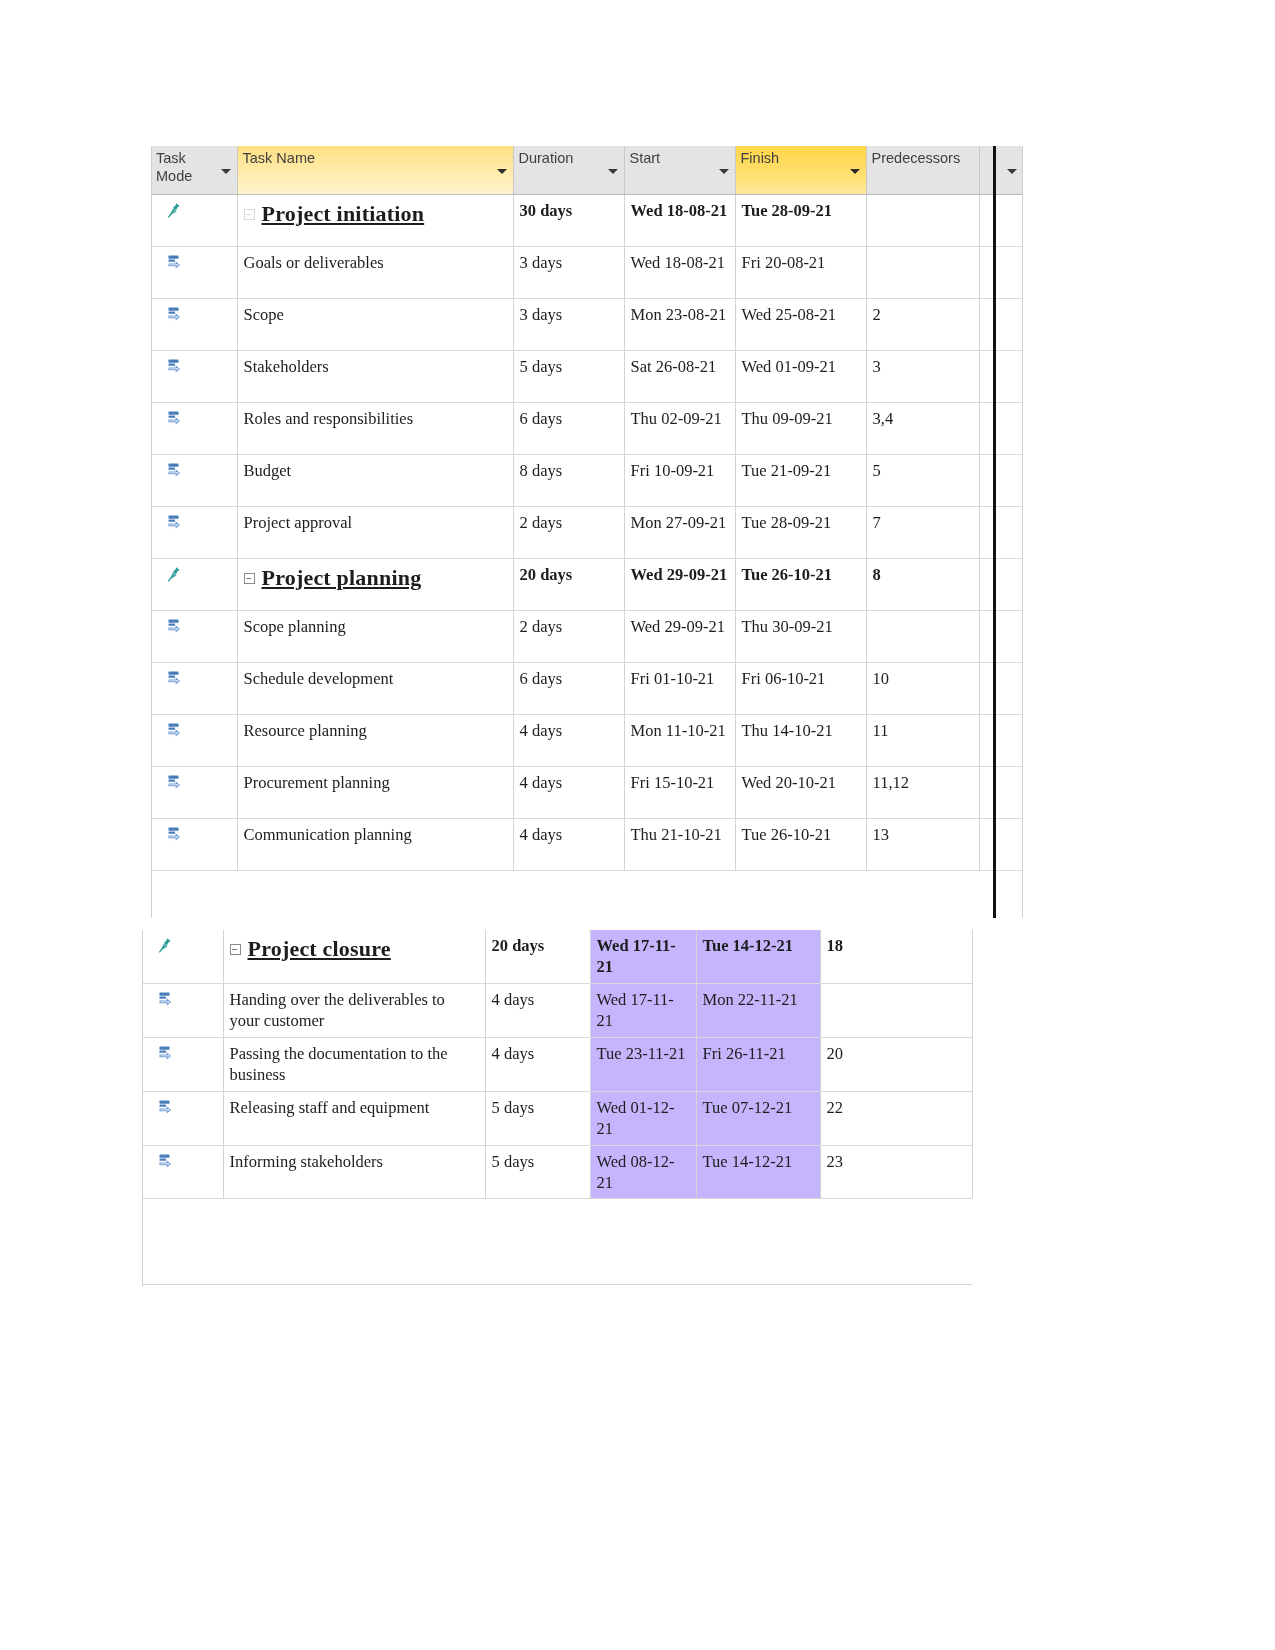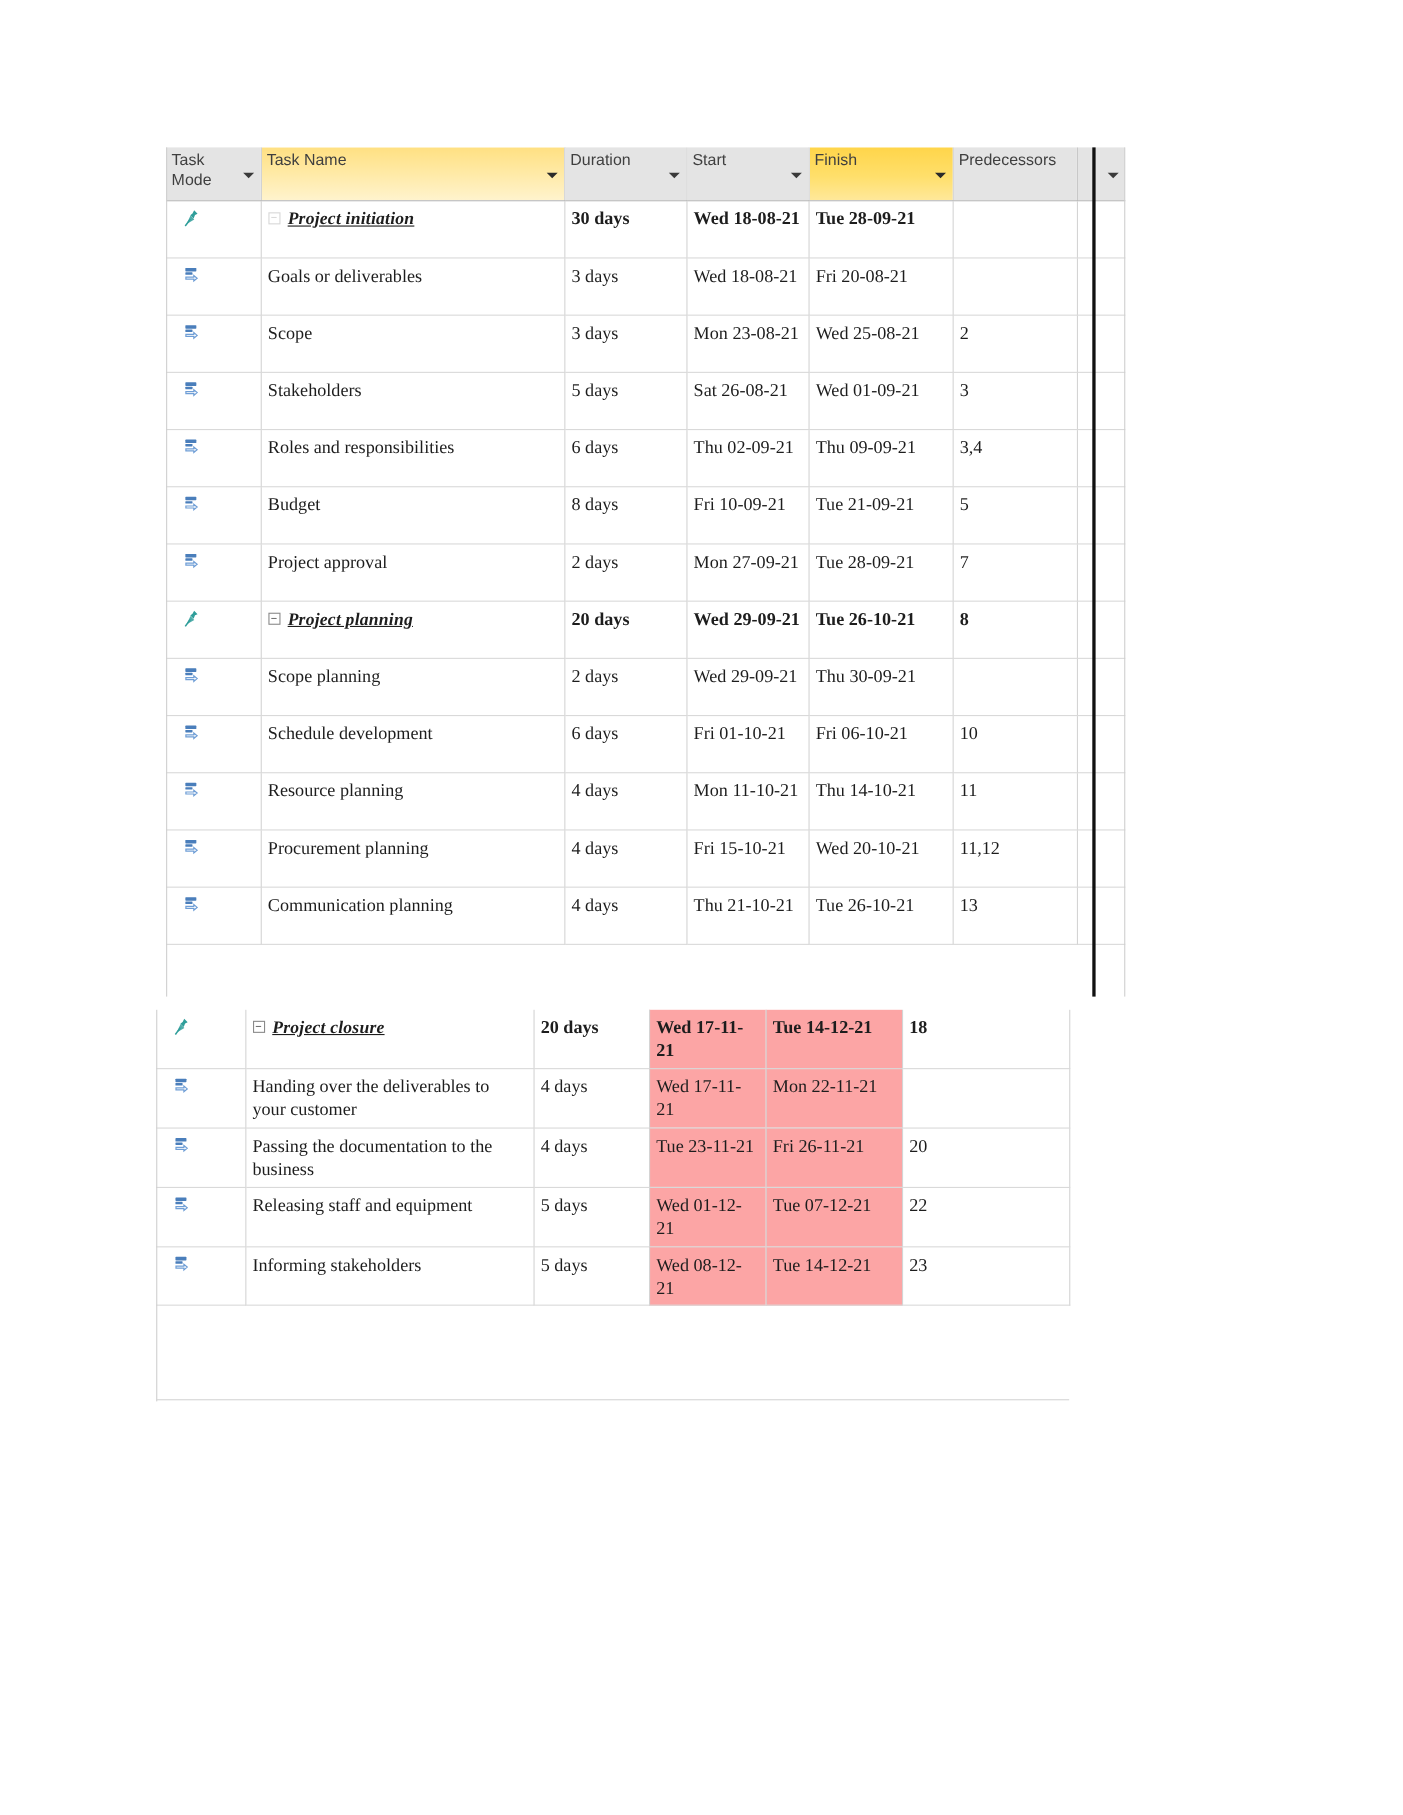--- a/index.html
+++ b/index.html
@@ -2,21 +2,21 @@
 <html><head>
 <meta charset="utf-8">
 <style>
   * { box-sizing: border-box; }
   html, body {
     margin: 0; padding: 0;
     width: 1275px; height: 1650px;
     background: #ffffff;
     font-family: "Liberation Serif", serif;
   }
-  .page { position: relative; width: 1275px; height: 1574px; background:#fff; overflow:hidden; }
+  .page { position: relative; width: 1275px; height: 1574px; background:#fff; overflow:hidden;margin-top:12px; }
 
   
   .tbl1 {
     position: absolute;
     left: 151px; top: 134px;
     width: 872px;
     border-collapse: collapse;
     table-layout: fixed;
   }
   .tbl2 {
@@ -82,23 +82,22 @@
 
   
   td.modecell { text-align: left; padding-left: 14px; padding-top: 6px; }
 
   
   .nm-l0 { padding-left: 12px; }
   .nm-l1 { padding-left: 42px; }
 
   .summary-name {
     font-weight: bold;
-    font-style: italic;
     text-decoration: underline;
-    font-size: 16px;
+    font-size: 22px;
     letter-spacing: .2px;
   }
   .summary-cell { font-weight: bold; font-size:17px; }
   .expander {
     display: inline-block;
     width: 11px; height: 11px;
     border: 1px solid #8a8a8a;
     color: #444;
     font-size: 10px;
     line-height: 9px;
@@ -111,21 +110,21 @@
     vertical-align: 3px;
     background: #fff;
   }
   .expander.ghost { border-color: #d8d8d8; color:#cfcfcf; }
 
   
   .icon-auto, .icon-manual { display:inline-block; width:20px; height:20px; position:relative; }
   .icon-manual svg, .icon-auto svg { display:block; }
 
   
-  .sel { background: #fca5a5; }
+  .sel { background: #c4b5fd; }
 
   
   .vrule {
     position: absolute;
     left: 993px; top: 134px;
     width: 3px; height: 772px;
     background: #111;
   }
   
   .tbl1-left {

